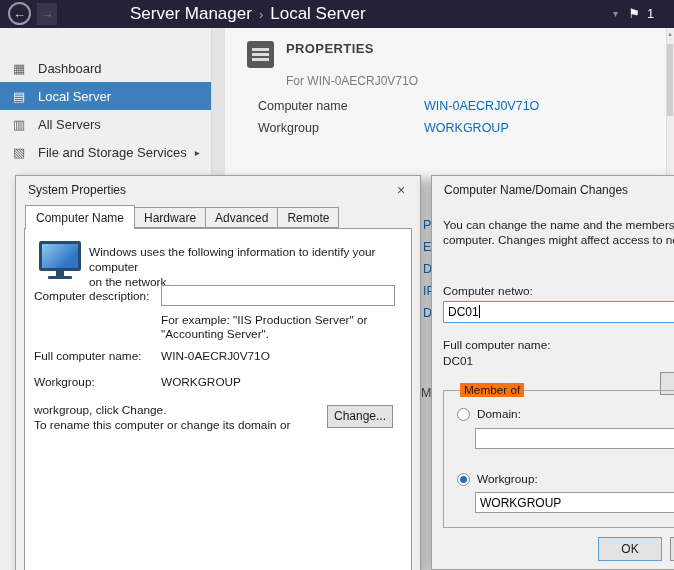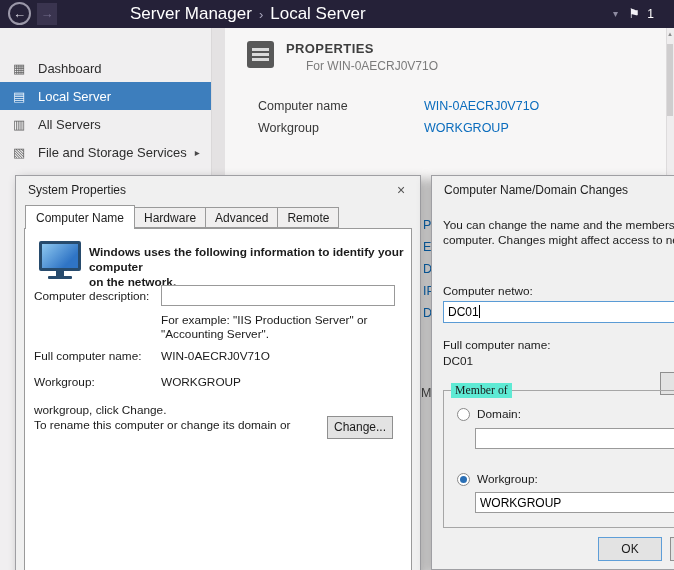--- a/index.html
+++ b/index.html
@@ -28,21 +28,21 @@
 
   
   .tile { position:absolute; left:225px; top:28px; width:441px; height:542px; background:#f7f6f6; }
   .scrollbar { position:absolute; left:666px; top:28px; width:8px; height:542px; background:#efedee; border-left:1px solid #dddbdc; }
   .scroll-up { position:absolute; left:666px; top:28px; width:8px; height:12px; color:#8b8b8b; font-size:7px; line-height:12px; text-align:center; }
   .scroll-thumb { position:absolute; left:667px; top:44px; width:6px; height:72px; background:#cfcdce; }
 
   .tile-icon { position:absolute; left:22px; top:13px; width:27px; height:27px; background:#585858; border-radius:3px; padding-top:5px; }
   .tile-icon .bar { width:17px; height:3px; background:#dcdcdc; margin:2px auto 0; }
   .props-title { position:absolute; left:61px; top:13px; font-size:13px; font-weight:bold; color:#3e3e3e; letter-spacing:.4px; }
-  .props-sub { position:absolute; left:61px; top:31px; font-size:12px; color:#7b7b7b;margin-left:20px; }
+  .props-sub { position:absolute; left:61px; top:46px; font-size:12px; color:#7b7b7b; }
   .prow-label { position:absolute; left:33px; font-size:12.5px; color:#383838; }
   .prow-value { position:absolute; left:199px; font-size:12.5px; color:#0a6cbd; }
   .frag { position:absolute; left:198px; font-size:12.5px; color:#0a6cbd; white-space:nowrap; }
   .frag-gray { position:absolute; left:196px; top:358px; font-size:12.5px; color:#4a4a4a; }
 
   
   .t12 { font-size:11.8px; color:#1b1b1b; }
   .btn { background:#e3e3e3; border:1px solid #8f8f8f; font-size:12px; color:#1b1b1b; text-align:center; }
 
   
@@ -52,44 +52,44 @@
   .sp-tabs { position:absolute; left:9px; top:31px; height:21px; display:flex; }
   .sp-tab { height:21px; padding:3px 9px 0; font-size:12px; color:#1e1e1e; background:#f0efef; border:1px solid #9a9a9a; border-left:none; white-space:nowrap; }
   .sp-tab.active { position:relative; top:-2px; height:24px; background:#ffffff; border:1px solid #9a9a9a; border-bottom:none; z-index:4; padding:5px 10px 0; }
   .sp-pane { position:absolute; left:8px; top:52px; width:388px; height:347px; background:#ffffff; border:1px solid #9a9a9a; }
 
   .mon { position:absolute; left:14px; top:12px; }
   .mon-screen { width:42px; height:30px; background:linear-gradient(135deg,#8ec8f0 0%,#2f74c5 75%); border:3px solid #274b6d; border-radius:2px; }
   .mon-neck { width:8px; height:5px; background:#274b6d; margin:0 auto; }
   .mon-base { width:24px; height:3px; background:#274b6d; margin:0 auto; border-radius:1px; }
 
-  .sp-intro { position:absolute; left:64px; top:16px; line-height:15px; width:316px;font-weight:bold; }
+  .sp-intro { position:absolute; left:64px; top:16px; line-height:15px; width:316px; }
   .sp-desc-label { position:absolute; left:9px; top:60px; }
   .sp-desc-input { position:absolute; left:136px; top:56px; width:234px; height:21px; background:#ffffff; border:1px solid #999999; font-size:12px; padding:2px 4px; }
   .sp-example { position:absolute; left:136px; top:84px; line-height:14px; }
   .sp-full-label { position:absolute; left:9px; top:120px; }
   .sp-full-value { position:absolute; left:136px; top:120px; }
   .sp-wg-label { position:absolute; left:9px; top:146px; }
   .sp-wg-value { position:absolute; left:136px; top:146px; }
   .sp-rename { position:absolute; left:9px; top:174px; line-height:15px; }
-  .sp-change-btn { position:absolute; left:302px; top:176px; width:66px; height:23px; line-height:21px;margin-top:11px; }
+  .sp-change-btn { position:absolute; left:302px; top:176px; width:66px; height:23px; line-height:21px; }
 
   
   .nc { position:absolute; left:431px; top:175px; width:243px; height:395px; background:#f0f0f0; border:1px solid #9f9fa3; border-right:none; box-shadow:-4px 4px 10px rgba(0,0,0,.28); }
   .nc-title { position:absolute; left:12px; top:7px; font-size:12px; color:#1e1e1e; white-space:nowrap; }
   .nc-intro1 { position:absolute; left:11px; top:42px; width:231px; white-space:nowrap; overflow:hidden; }
   .nc-intro2 { position:absolute; left:11px; top:57px; width:231px; white-space:nowrap; overflow:hidden; }
   .nc-name-label { position:absolute; left:11px; top:108px; }
   .nc-name-input { position:absolute; left:11px; top:125px; width:232px; height:22px; background:#ffffff; border:1px solid #5a9bd5; font-size:12px; padding:3px 4px; color:#000000; }
   .caret { display:inline-block; width:1px; height:13px; background:#000000; vertical-align:-2px; }
   .nc-full-label { position:absolute; left:11px; top:162px; }
   .nc-full-value { position:absolute; left:11px; top:178px; }
   .nc-more-btn { position:absolute; left:228px; top:196px; width:20px; height:23px; }
   .nc-group { position:absolute; left:11px; top:214px; width:235px; height:138px; border:1px solid #a6a6a6; }
-  .nc-group-label { position:absolute; top:-8px; left:7px; background:#5eead4; padding:0 4px;font-family:Liberation Serif, serif; }
+  .nc-group-label { position:absolute; top:-8px; left:16px; background:#f97316; padding:0 4px; }
   .radio-row { position:absolute; display:flex; gap:7px; align-items:center; }
   .radio { width:13px; height:13px; border:1px solid #8a8a8a; border-radius:50%; background:#ffffff; flex:0 0 auto; }
   .radio.sel::after { content:""; display:block; width:7px; height:7px; border-radius:50%; background:#2a6fb5; margin:2px; }
   .nc-domain-row { left:13px; top:16px;justify-content:center; }
   .nc-domain-input { position:absolute; left:31px; top:37px; width:202px; height:21px; background:#ffffff; border:1px solid #9a9a9a; }
   .nc-wg-row { left:13px; top:81px; }
   .nc-wg-input { position:absolute; left:31px; top:101px; width:202px; height:21px; background:#ffffff; border:1px solid #9a9a9a; font-size:12px; padding:3px 4px; }
   .nc-ok-btn { position:absolute; left:166px; top:361px; width:64px; height:24px; line-height:22px; border:1px solid #5e9ed8; }
   .nc-cancel-sliver { position:absolute; left:238px; top:361px; width:12px; height:24px; }
 </style>

